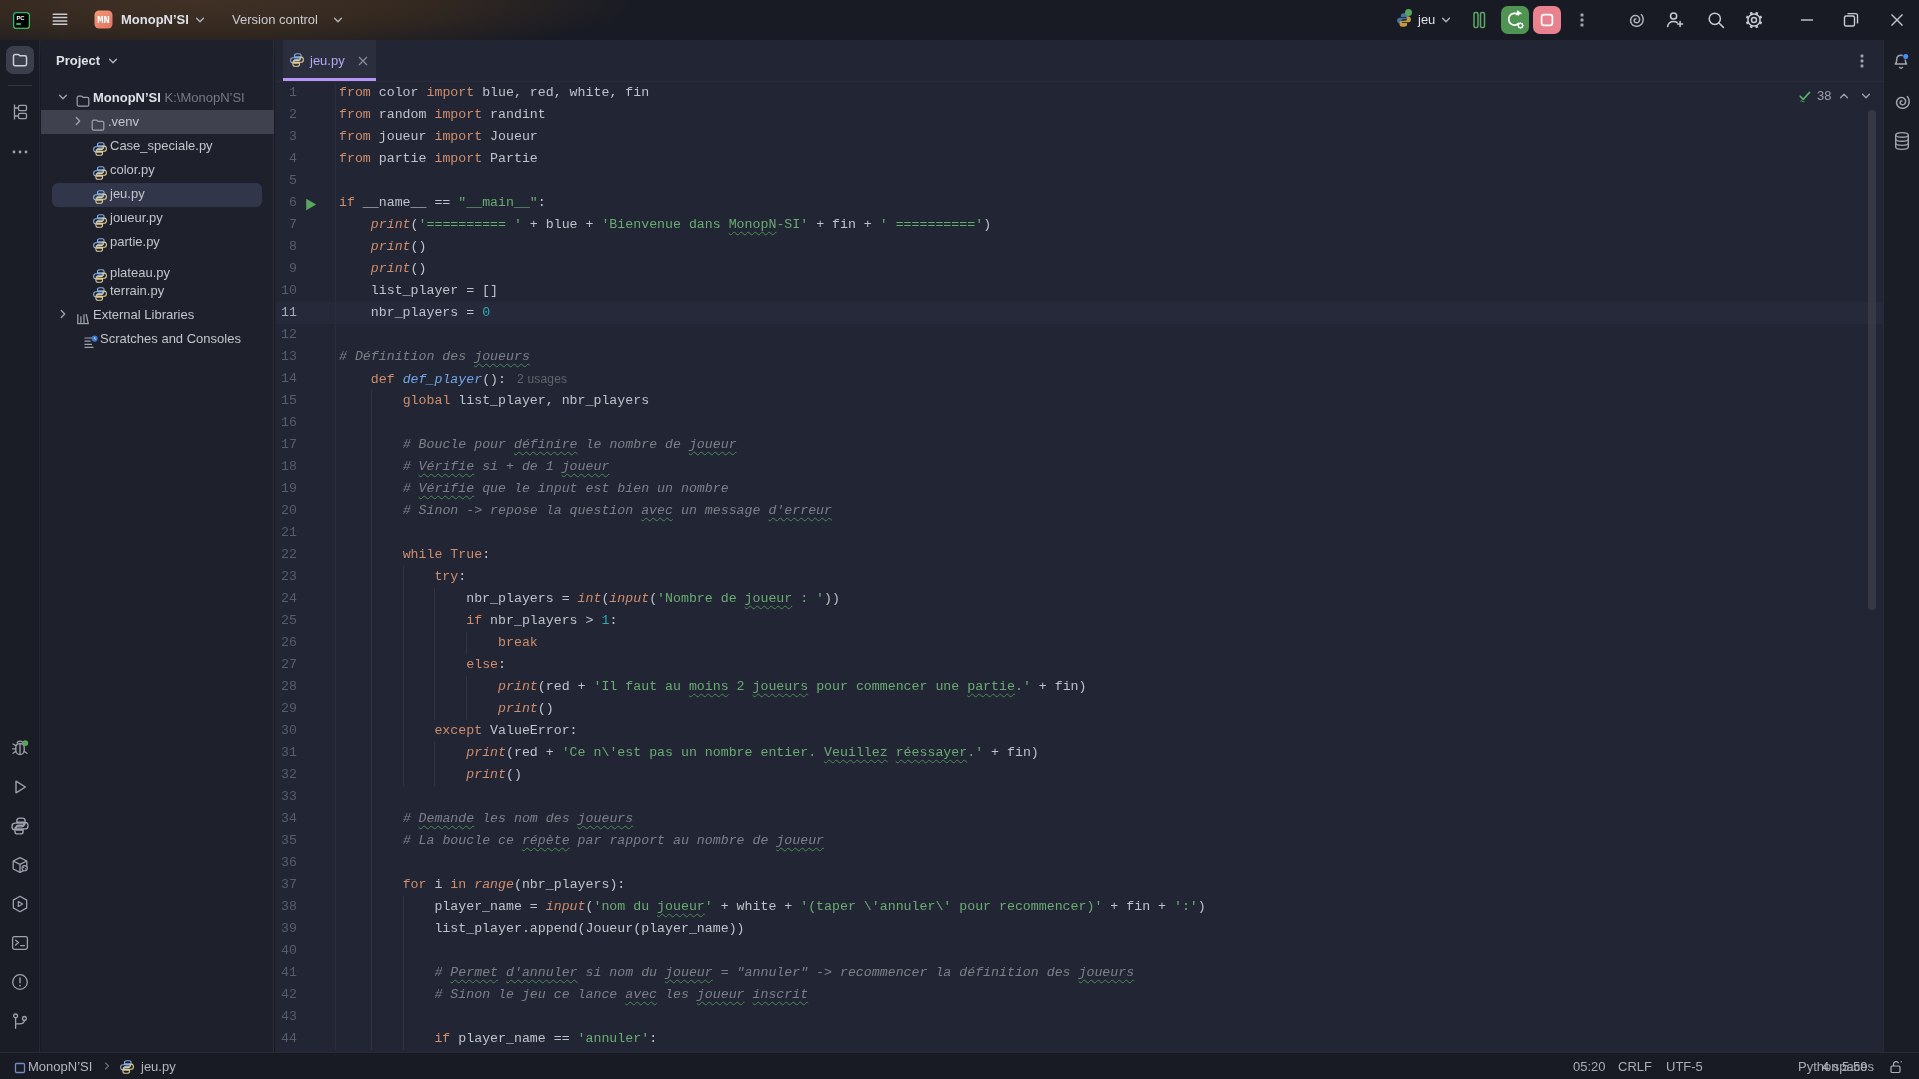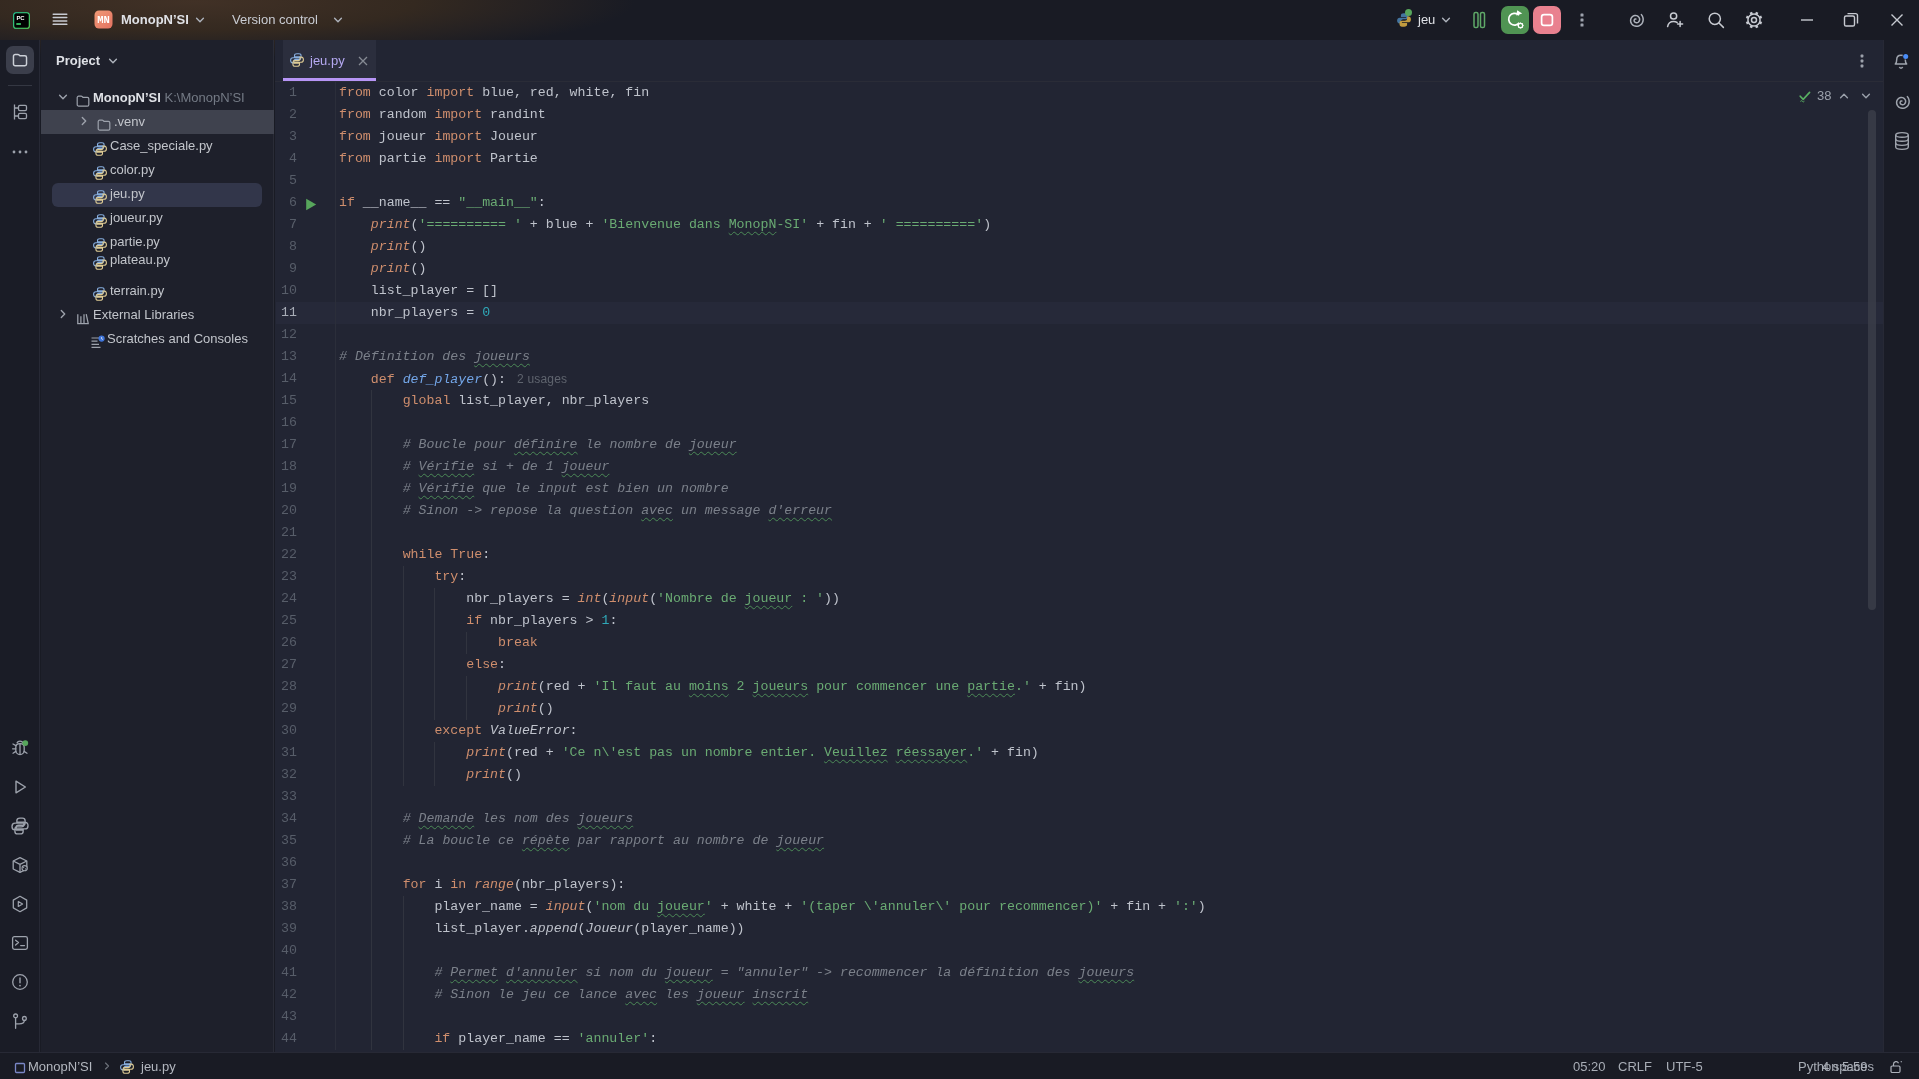--- a/index.html
+++ b/index.html
@@ -16,21 +16,21 @@
 #code{left:275px;top:82px;color:#bfc3cc}
 #code div{height:22px;padding-left:64px}
 #gutter{left:240px;top:82px;width:57px;text-align:right;color:#575d69}
 #gutter div{height:22px}
 .k{color:#cf8e6d}
 .b{color:#cf8e6d;font-style:italic}
 .s{color:#6aab73}
 .c{color:#7b808a;font-style:italic}
 .n{color:#2fa8b8}
 .f{color:#73a6e8;font-style:italic}
-.it{font-style:italic}
+.it{}
 u{text-decoration:underline wavy #4c8a57 1px;text-underline-offset:3px;text-decoration-skip-ink:none}
 .hint{font-family:"Liberation Sans",sans-serif;font-size:12px;color:#5f646e;font-style:normal;letter-spacing:.2px}
 .guide{position:absolute;width:1px;background:#31343f}
 .trow{position:absolute;height:24px;line-height:24px;font-size:13px;color:#c2c5cb;white-space:nowrap}
 .trow svg,.crumb svg{vertical-align:middle;position:relative;top:-1px}
 .ticon{display:inline-block;width:16px;height:16px;margin-right:2px;vertical-align:middle;position:relative;top:-1px}
 .stxt{color:#a8adb6;font-size:13px;line-height:27px;position:absolute}
 </style></head><body>
 <div id="root">
 <div id="titlebar" class="abs">
@@ -193,21 +193,21 @@
 <div class="abs" style="left:64px;top:13px"><svg width="16" height="16" viewBox="0 0 16 16" fill="none">
           <path d="M4.6 6.3 8 9.7l3.4-3.4" stroke="#aeb3bc" stroke-width="1.4" stroke-linecap="round" stroke-linejoin="round"></path>
         </svg></div>
 <div class="abs" style="left:0;top:69.5px;width:233px;height:24px;background:#3f424e"></div>
 <div class="abs" style="left:11px;top:142.5px;width:210px;height:24px;background:#32364a;border-radius:6px"></div>
 <div class="trow" style="left:0;top:45.5px;width:233px"><span style="margin-left:14px"><svg width="16" height="16" viewBox="0 0 16 16" fill="none">
             <path d="M4.6 6.3 8 9.7l3.4-3.4" stroke="#9da2ac" stroke-width="1.4" stroke-linecap="round" stroke-linejoin="round"></path>
           </svg></span><span class="ticon" style="margin-left:4px"><svg width="16" height="16" viewBox="0 0 16 16" fill="none">
             <path d="M2.2 4.6c0-.8.65-1.45 1.45-1.45h2.5c.4 0 .78.16 1.06.44l.7.7h4.45c.8 0 1.45.65 1.45 1.45v5.9c0 .8-.65 1.45-1.45 1.45H3.65c-.8 0-1.45-.65-1.45-1.45z" stroke="#9da2ac" stroke-width="1.2"></path>
           </svg></span><b style="color:#dfe1e6">MonopN’SI</b> <span style="color:#747a85">K:\MonopN’SI</span></div>
-<div class="trow" style="left:6px;top:69.5px;width:252px"><span style="margin-left:29px"><svg width="16" height="16" viewBox="0 0 16 16" fill="none">
+<div class="trow" style="left:0;top:69.5px;width:252px"><span style="margin-left:29px"><svg width="16" height="16" viewBox="0 0 16 16" fill="none">
             <path d="M6.3 4.6 9.7 8l-3.4 3.4" stroke="#9da2ac" stroke-width="1.4" stroke-linecap="round" stroke-linejoin="round"></path>
           </svg></span><span class="ticon" style="margin-left:4px"><svg width="16" height="16" viewBox="0 0 16 16" fill="none">
             <path d="M2.2 4.6c0-.8.65-1.45 1.45-1.45h2.5c.4 0 .78.16 1.06.44l.7.7h4.45c.8 0 1.45.65 1.45 1.45v5.9c0 .8-.65 1.45-1.45 1.45H3.65c-.8 0-1.45-.65-1.45-1.45z" stroke="#9da2ac" stroke-width="1.2"></path>
           </svg></span>.venv</div>
 <div class="trow" style="left:0;top:93.5px;width:233px"><span class="ticon" style="margin-left:51px"><svg width="16" height="16" viewBox="0 0 16 16" fill="none">
             <path d="M7.95 1.7c-1.75 0-2.45.75-2.45 1.8v1.35h5.1v.85H3.95c-1.4 0-2.35 1.0-2.35 2.6 0 1.5.65 2.55 2.0 2.55h1.25V9.4c0-1.15.95-2.05 2.1-2.05h3.35c.95 0 1.75-.8 1.75-1.75V3.5c0-1.05-.8-1.8-2.1-1.8z" stroke="#87aede" stroke-width="1.1"></path>
             <path d="M8.05 14.3c1.75 0 2.45-.75 2.45-1.8v-1.35H5.4v-.85h6.65c1.4 0 2.35-1.0 2.35-2.6 0-1.5-.65-2.55-2.0-2.55h-1.25v1.45c0 1.15-.95 2.05-2.1 2.05H5.7c-.95 0-1.75.8-1.75 1.75v2.1c0 1.05.8 1.8 2.1 1.8z" stroke="#decb94" stroke-width="1.1"></path>
           </svg></span>Case_speciale.py</div>
 <div class="trow" style="left:0;top:117.7px;width:233px"><span class="ticon" style="margin-left:51px"><svg width="16" height="16" viewBox="0 0 16 16" fill="none">
             <path d="M7.95 1.7c-1.75 0-2.45.75-2.45 1.8v1.35h5.1v.85H3.95c-1.4 0-2.35 1.0-2.35 2.6 0 1.5.65 2.55 2.0 2.55h1.25V9.4c0-1.15.95-2.05 2.1-2.05h3.35c.95 0 1.75-.8 1.75-1.75V3.5c0-1.05-.8-1.8-2.1-1.8z" stroke="#87aede" stroke-width="1.1"></path>
@@ -218,35 +218,35 @@
             <path d="M8.05 14.3c1.75 0 2.45-.75 2.45-1.8v-1.35H5.4v-.85h6.65c1.4 0 2.35-1.0 2.35-2.6 0-1.5-.65-2.55-2.0-2.55h-1.25v1.45c0 1.15-.95 2.05-2.1 2.05H5.7c-.95 0-1.75.8-1.75 1.75v2.1c0 1.05.8 1.8 2.1 1.8z" stroke="#decb94" stroke-width="1.1"></path>
           </svg></span>jeu.py</div>
 <div class="trow" style="left:0;top:166.1px;width:233px"><span class="ticon" style="margin-left:51px"><svg width="16" height="16" viewBox="0 0 16 16" fill="none">
             <path d="M7.95 1.7c-1.75 0-2.45.75-2.45 1.8v1.35h5.1v.85H3.95c-1.4 0-2.35 1.0-2.35 2.6 0 1.5.65 2.55 2.0 2.55h1.25V9.4c0-1.15.95-2.05 2.1-2.05h3.35c.95 0 1.75-.8 1.75-1.75V3.5c0-1.05-.8-1.8-2.1-1.8z" stroke="#87aede" stroke-width="1.1"></path>
             <path d="M8.05 14.3c1.75 0 2.45-.75 2.45-1.8v-1.35H5.4v-.85h6.65c1.4 0 2.35-1.0 2.35-2.6 0-1.5-.65-2.55-2.0-2.55h-1.25v1.45c0 1.15-.95 2.05-2.1 2.05H5.7c-.95 0-1.75.8-1.75 1.75v2.1c0 1.05.8 1.8 2.1 1.8z" stroke="#decb94" stroke-width="1.1"></path>
           </svg></span>joueur.py</div>
 <div class="trow" style="left:0;top:190.3px;width:233px"><span class="ticon" style="margin-left:51px"><svg width="16" height="16" viewBox="0 0 16 16" fill="none">
             <path d="M7.95 1.7c-1.75 0-2.45.75-2.45 1.8v1.35h5.1v.85H3.95c-1.4 0-2.35 1.0-2.35 2.6 0 1.5.65 2.55 2.0 2.55h1.25V9.4c0-1.15.95-2.05 2.1-2.05h3.35c.95 0 1.75-.8 1.75-1.75V3.5c0-1.05-.8-1.8-2.1-1.8z" stroke="#87aede" stroke-width="1.1"></path>
             <path d="M8.05 14.3c1.75 0 2.45-.75 2.45-1.8v-1.35H5.4v-.85h6.65c1.4 0 2.35-1.0 2.35-2.6 0-1.5-.65-2.55-2.0-2.55h-1.25v1.45c0 1.15-.95 2.05-2.1 2.05H5.7c-.95 0-1.75.8-1.75 1.75v2.1c0 1.05.8 1.8 2.1 1.8z" stroke="#decb94" stroke-width="1.1"></path>
           </svg></span>partie.py</div>
-<div class="trow" style="left:0;top:208px;width:233px"><span class="ticon" style="margin-left:51px"><svg width="16" height="16" viewBox="0 0 16 16" fill="none">
+<div class="trow" style="left:0;top:221px;width:233px"><span class="ticon" style="margin-left:51px"><svg width="16" height="16" viewBox="0 0 16 16" fill="none">
             <path d="M7.95 1.7c-1.75 0-2.45.75-2.45 1.8v1.35h5.1v.85H3.95c-1.4 0-2.35 1.0-2.35 2.6 0 1.5.65 2.55 2.0 2.55h1.25V9.4c0-1.15.95-2.05 2.1-2.05h3.35c.95 0 1.75-.8 1.75-1.75V3.5c0-1.05-.8-1.8-2.1-1.8z" stroke="#87aede" stroke-width="1.1"></path>
             <path d="M8.05 14.3c1.75 0 2.45-.75 2.45-1.8v-1.35H5.4v-.85h6.65c1.4 0 2.35-1.0 2.35-2.6 0-1.5-.65-2.55-2.0-2.55h-1.25v1.45c0 1.15-.95 2.05-2.1 2.05H5.7c-.95 0-1.75.8-1.75 1.75v2.1c0 1.05.8 1.8 2.1 1.8z" stroke="#decb94" stroke-width="1.1"></path>
           </svg></span>plateau.py</div>
 <div class="trow" style="left:0;top:238.7px;width:233px"><span class="ticon" style="margin-left:51px"><svg width="16" height="16" viewBox="0 0 16 16" fill="none">
             <path d="M7.95 1.7c-1.75 0-2.45.75-2.45 1.8v1.35h5.1v.85H3.95c-1.4 0-2.35 1.0-2.35 2.6 0 1.5.65 2.55 2.0 2.55h1.25V9.4c0-1.15.95-2.05 2.1-2.05h3.35c.95 0 1.75-.8 1.75-1.75V3.5c0-1.05-.8-1.8-2.1-1.8z" stroke="#87aede" stroke-width="1.1"></path>
             <path d="M8.05 14.3c1.75 0 2.45-.75 2.45-1.8v-1.35H5.4v-.85h6.65c1.4 0 2.35-1.0 2.35-2.6 0-1.5-.65-2.55-2.0-2.55h-1.25v1.45c0 1.15-.95 2.05-2.1 2.05H5.7c-.95 0-1.75.8-1.75 1.75v2.1c0 1.05.8 1.8 2.1 1.8z" stroke="#decb94" stroke-width="1.1"></path>
           </svg></span>terrain.py</div>
 <div class="trow" style="left:0;top:262.9px;width:233px"><span style="margin-left:14px"><svg width="16" height="16" viewBox="0 0 16 16" fill="none">
             <path d="M6.3 4.6 9.7 8l-3.4 3.4" stroke="#9da2ac" stroke-width="1.4" stroke-linecap="round" stroke-linejoin="round"></path>
           </svg></span><span class="ticon" style="margin-left:4px"><svg width="16" height="16" viewBox="0 0 16 16" fill="none">
             <path d="M2.8 13.4V4.2M5.9 13.4V6.2M9 13.4V4.2M13.2 13.4l-2-9.2" stroke="#9da2ac" stroke-width="1.25"></path>
             <path d="M2.2 13.6h11.6" stroke="#9da2ac" stroke-width="1.25"></path>
           </svg></span>External Libraries</div>
-<div class="trow" style="left:15px;top:287.1px;width:233px"><span class="ticon" style="margin-left:33px"><svg width="16" height="16" viewBox="0 0 16 16" fill="none">
+<div class="trow" style="left:8px;top:287.1px;width:233px"><span class="ticon" style="margin-left:33px"><svg width="16" height="16" viewBox="0 0 16 16" fill="none">
             <path d="M2.5 4h8M2.5 7.2h6M2.5 10.4h7.5M2.5 13.4h9" stroke="#9da2ac" stroke-width="1.2"></path>
             <circle cx="12.6" cy="4.6" r="3.1" fill="#3f74d8"></circle>
             <path d="M12.6 3.1v1.7l1.2.7" stroke="#dfe5ef" stroke-width="0.9" fill="none"></path>
           </svg></span>Scratches and Consoles</div>
 </div>
 <div id="editor" class="abs">
 <div class="abs" style="left:8px;top:0;width:93px;height:41px;background:#2b2e3d"></div>
 <div class="abs" style="left:8px;top:38.4px;width:93px;height:2.8px;background:#b795f6"></div>
 <div class="abs" style="left:14px;top:12px"><svg width="16" height="16" viewBox="0 0 16 16" fill="none">
           <path d="M7.95 1.7c-1.75 0-2.45.75-2.45 1.8v1.35h5.1v.85H3.95c-1.4 0-2.35 1.0-2.35 2.6 0 1.5.65 2.55 2.0 2.55h1.25V9.4c0-1.15.95-2.05 2.1-2.05h3.35c.95 0 1.75-.8 1.75-1.75V3.5c0-1.05-.8-1.8-2.1-1.8z" stroke="#87aede" stroke-width="1.1"></path>

